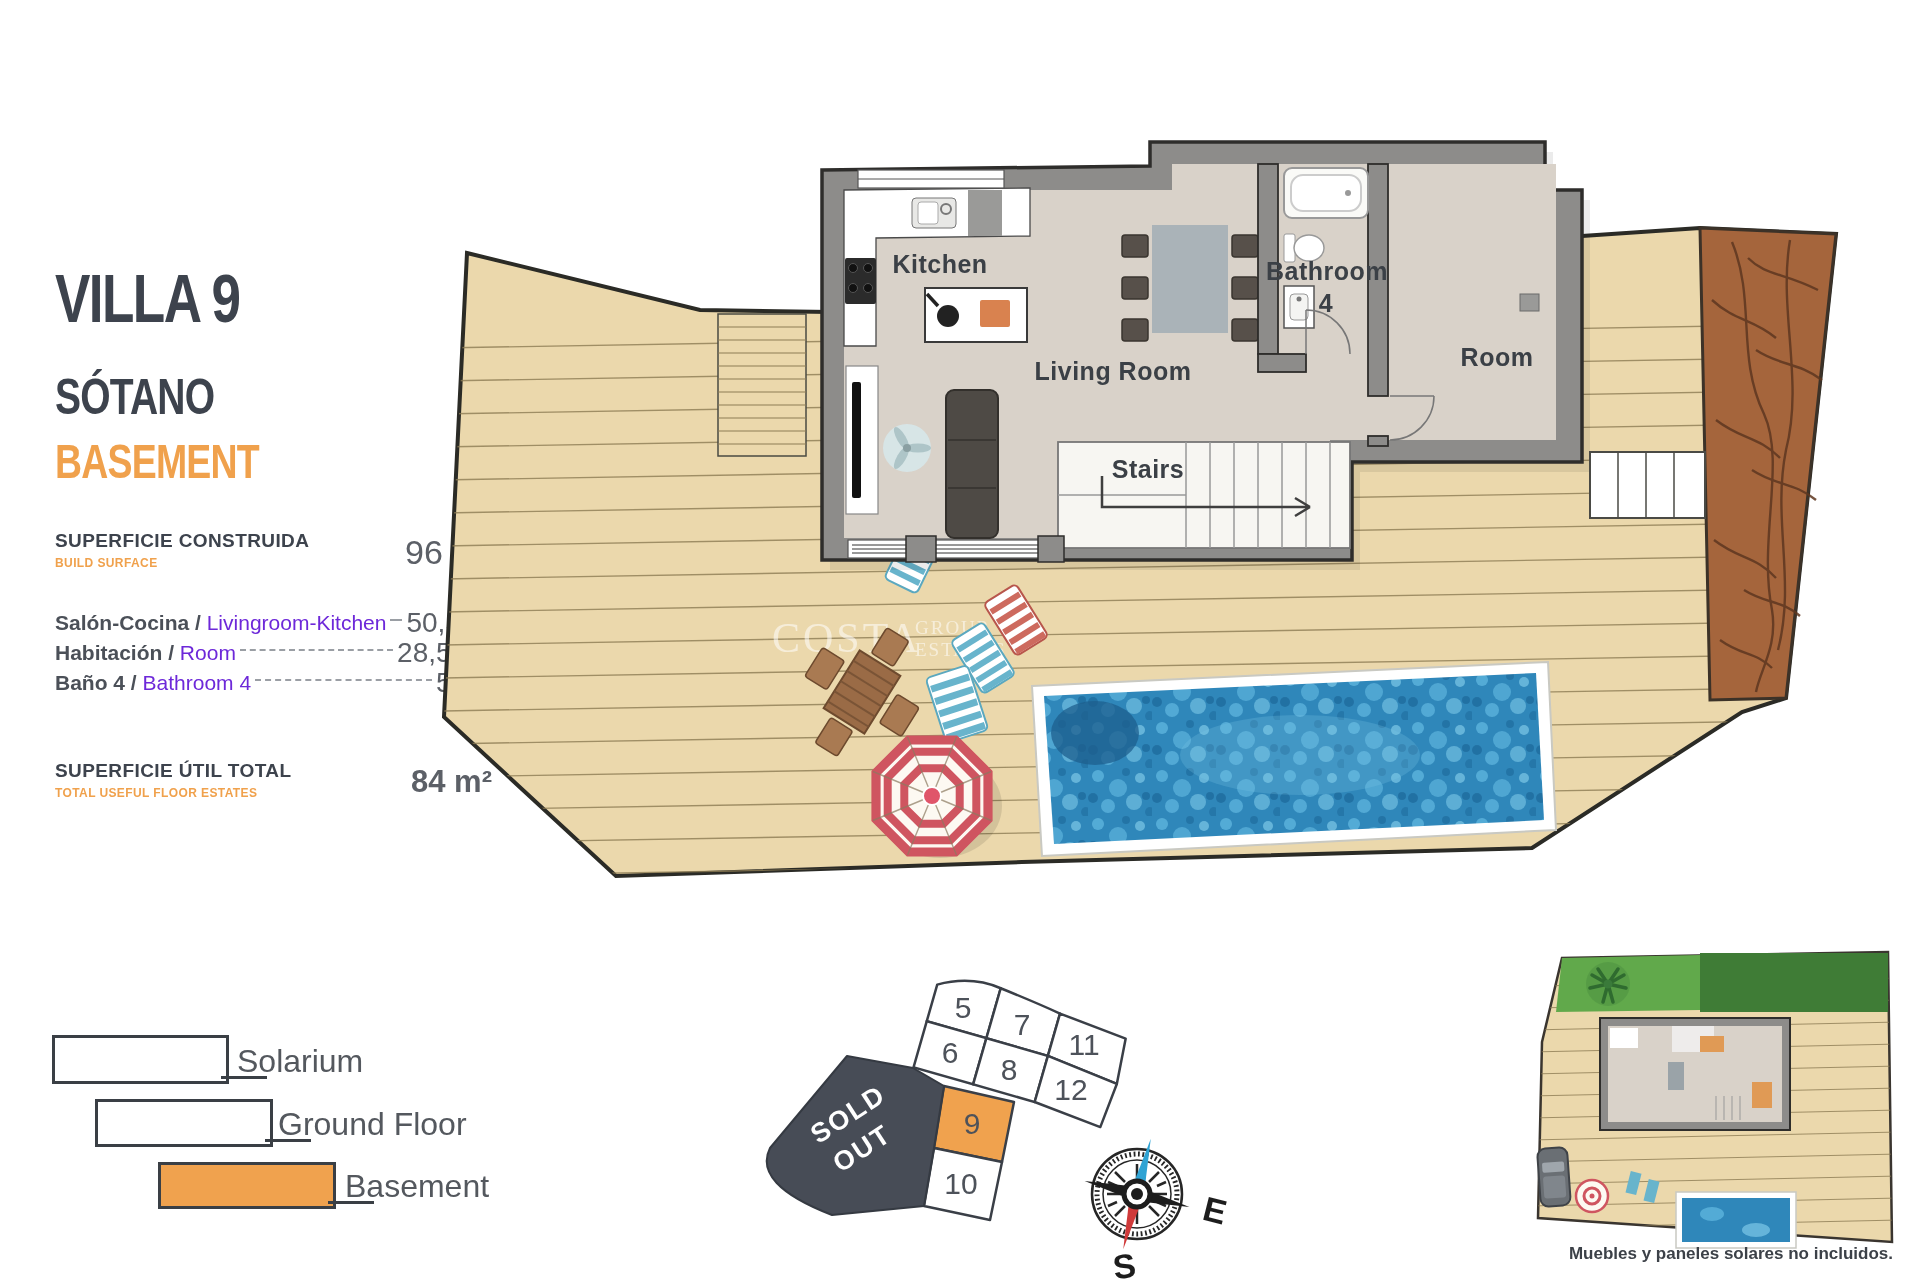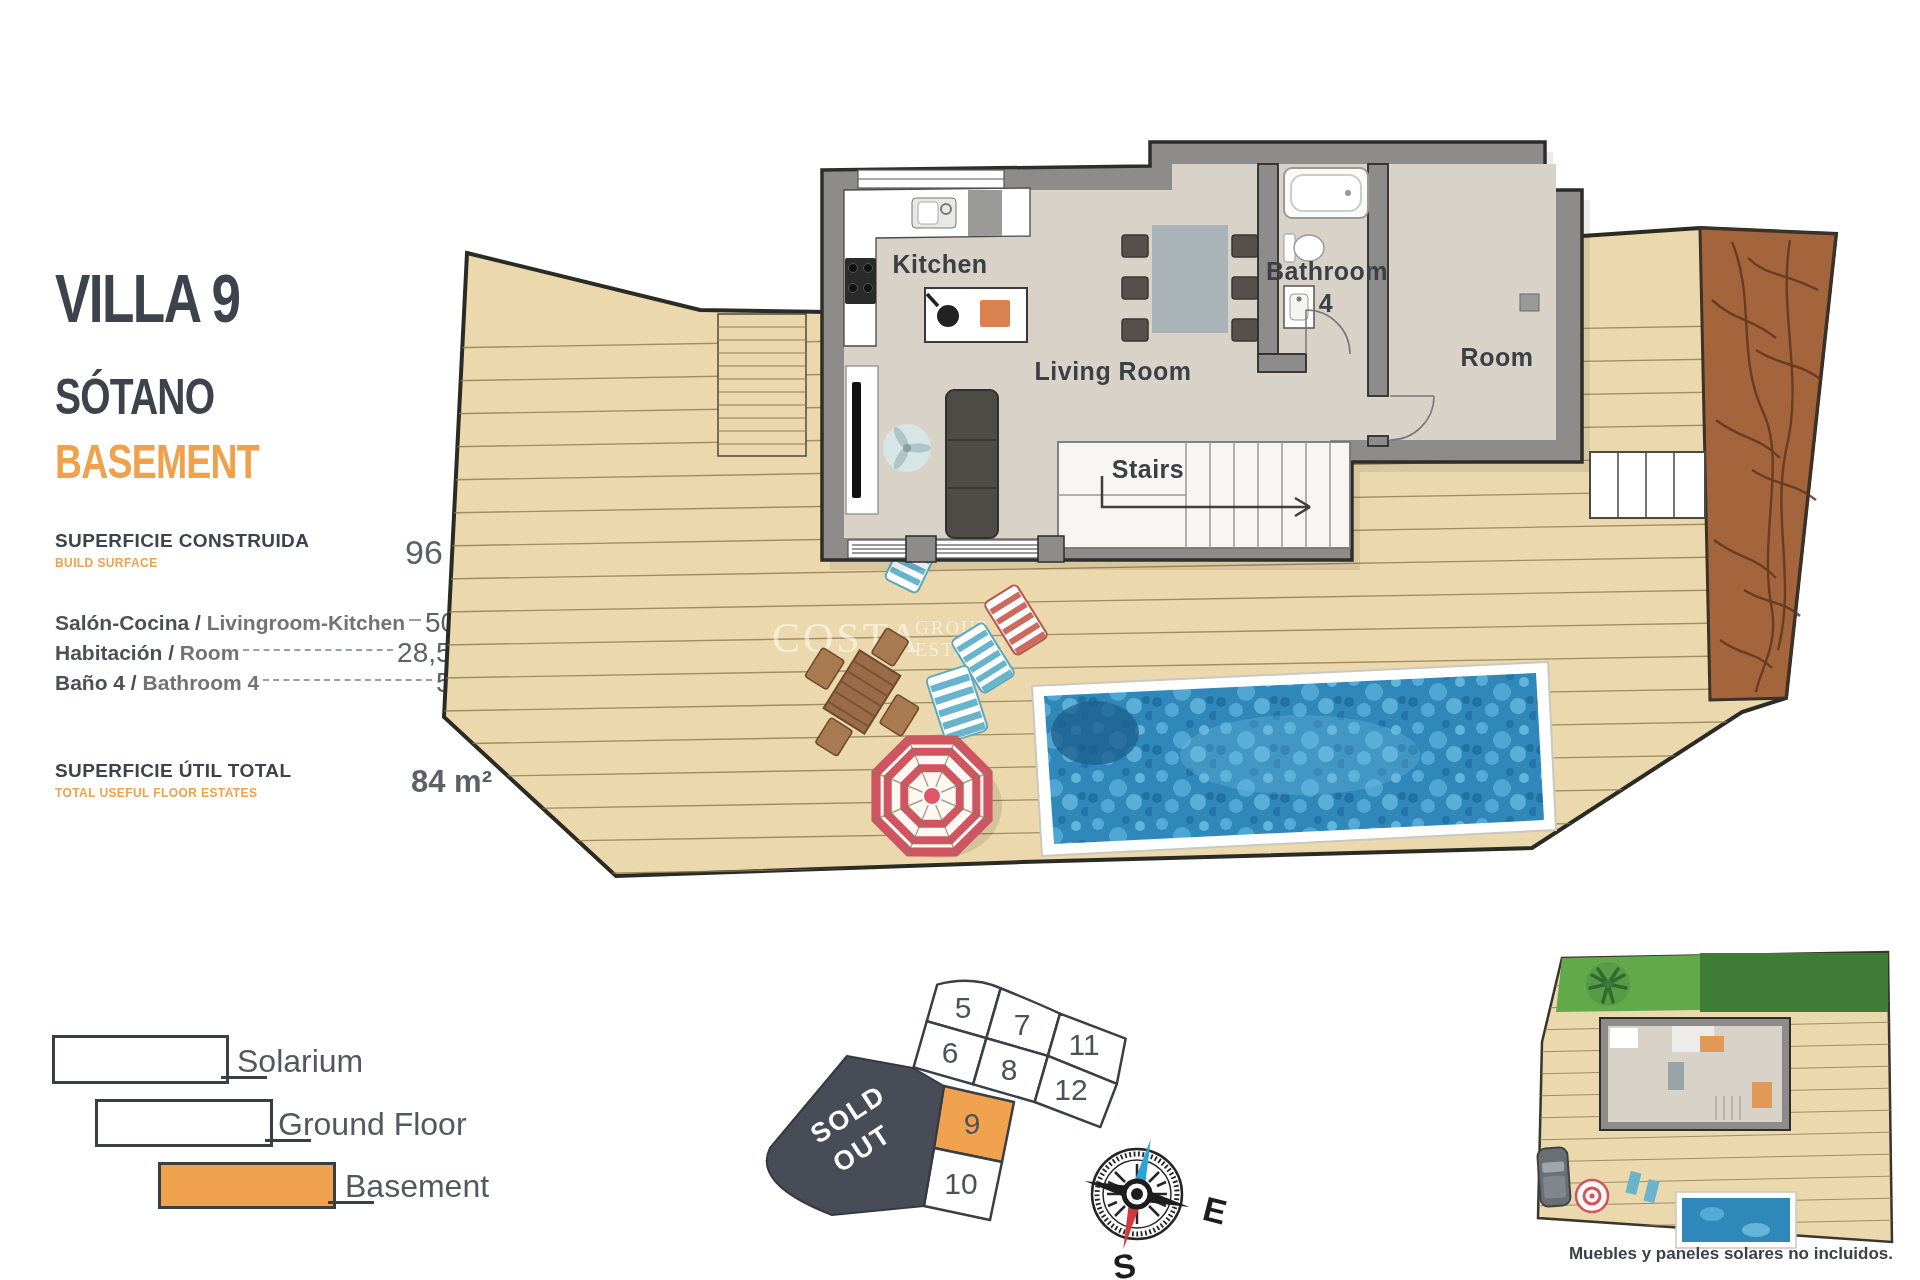--- a/index.html
+++ b/index.html
@@ -13,21 +13,21 @@
     transform:scaleX(.78);transform-origin:left top;line-height:1;}
   .sub-en{font-size:48px;font-weight:700;color:#f0a14c;letter-spacing:-1px;
     transform:scaleX(.78);transform-origin:left top;line-height:1;}
   .surface-block{display:flex;justify-content:space-between;align-items:center;width:437px;}
   .surface-labels .l1{font-size:19px;font-weight:700;color:#3d434d;letter-spacing:.4px;line-height:22px;}
   .surface-labels .l2{font-size:12px;font-weight:700;color:#f0a14c;letter-spacing:.4px;line-height:22px;}
   .surface-value{font-size:34px;color:#5c6067;white-space:nowrap;}
   .surface-value.bold{font-size:31px;font-weight:700;}
   .area-row{display:flex;align-items:center;width:437px;height:30px;}
   .area-row .es{font-size:21px;font-weight:700;color:#4b5058;white-space:pre;}
-  .area-row .en{font-size:21px;font-weight:700;color:#737373;white-space:pre;}
+  .area-row .en{font-size:21px;font-weight:400;color:#6d28d9;white-space:pre;}
   .area-row .leader{flex:1;border-bottom:2px dashed #9a9ea4;margin:0 4px 6px 4px;min-width:12px;}
   .area-row .val{font-size:28px;color:#5c6067;white-space:nowrap;line-height:28px;}
   
   .legend-box{border:3px solid #3a3f45;background:#fff;}
   .legend-box.orange{background:#f0a24e;}
   .legend-leader{background:#3a3f45;height:3px;}
   .legend-label{font-size:32px;color:#54585e;}
   
   #disclaimer{right:27px;top:1243px;width:760px;text-align:right;
     font-size:17px;font-weight:700;color:#3c4148;line-height:21px;}

